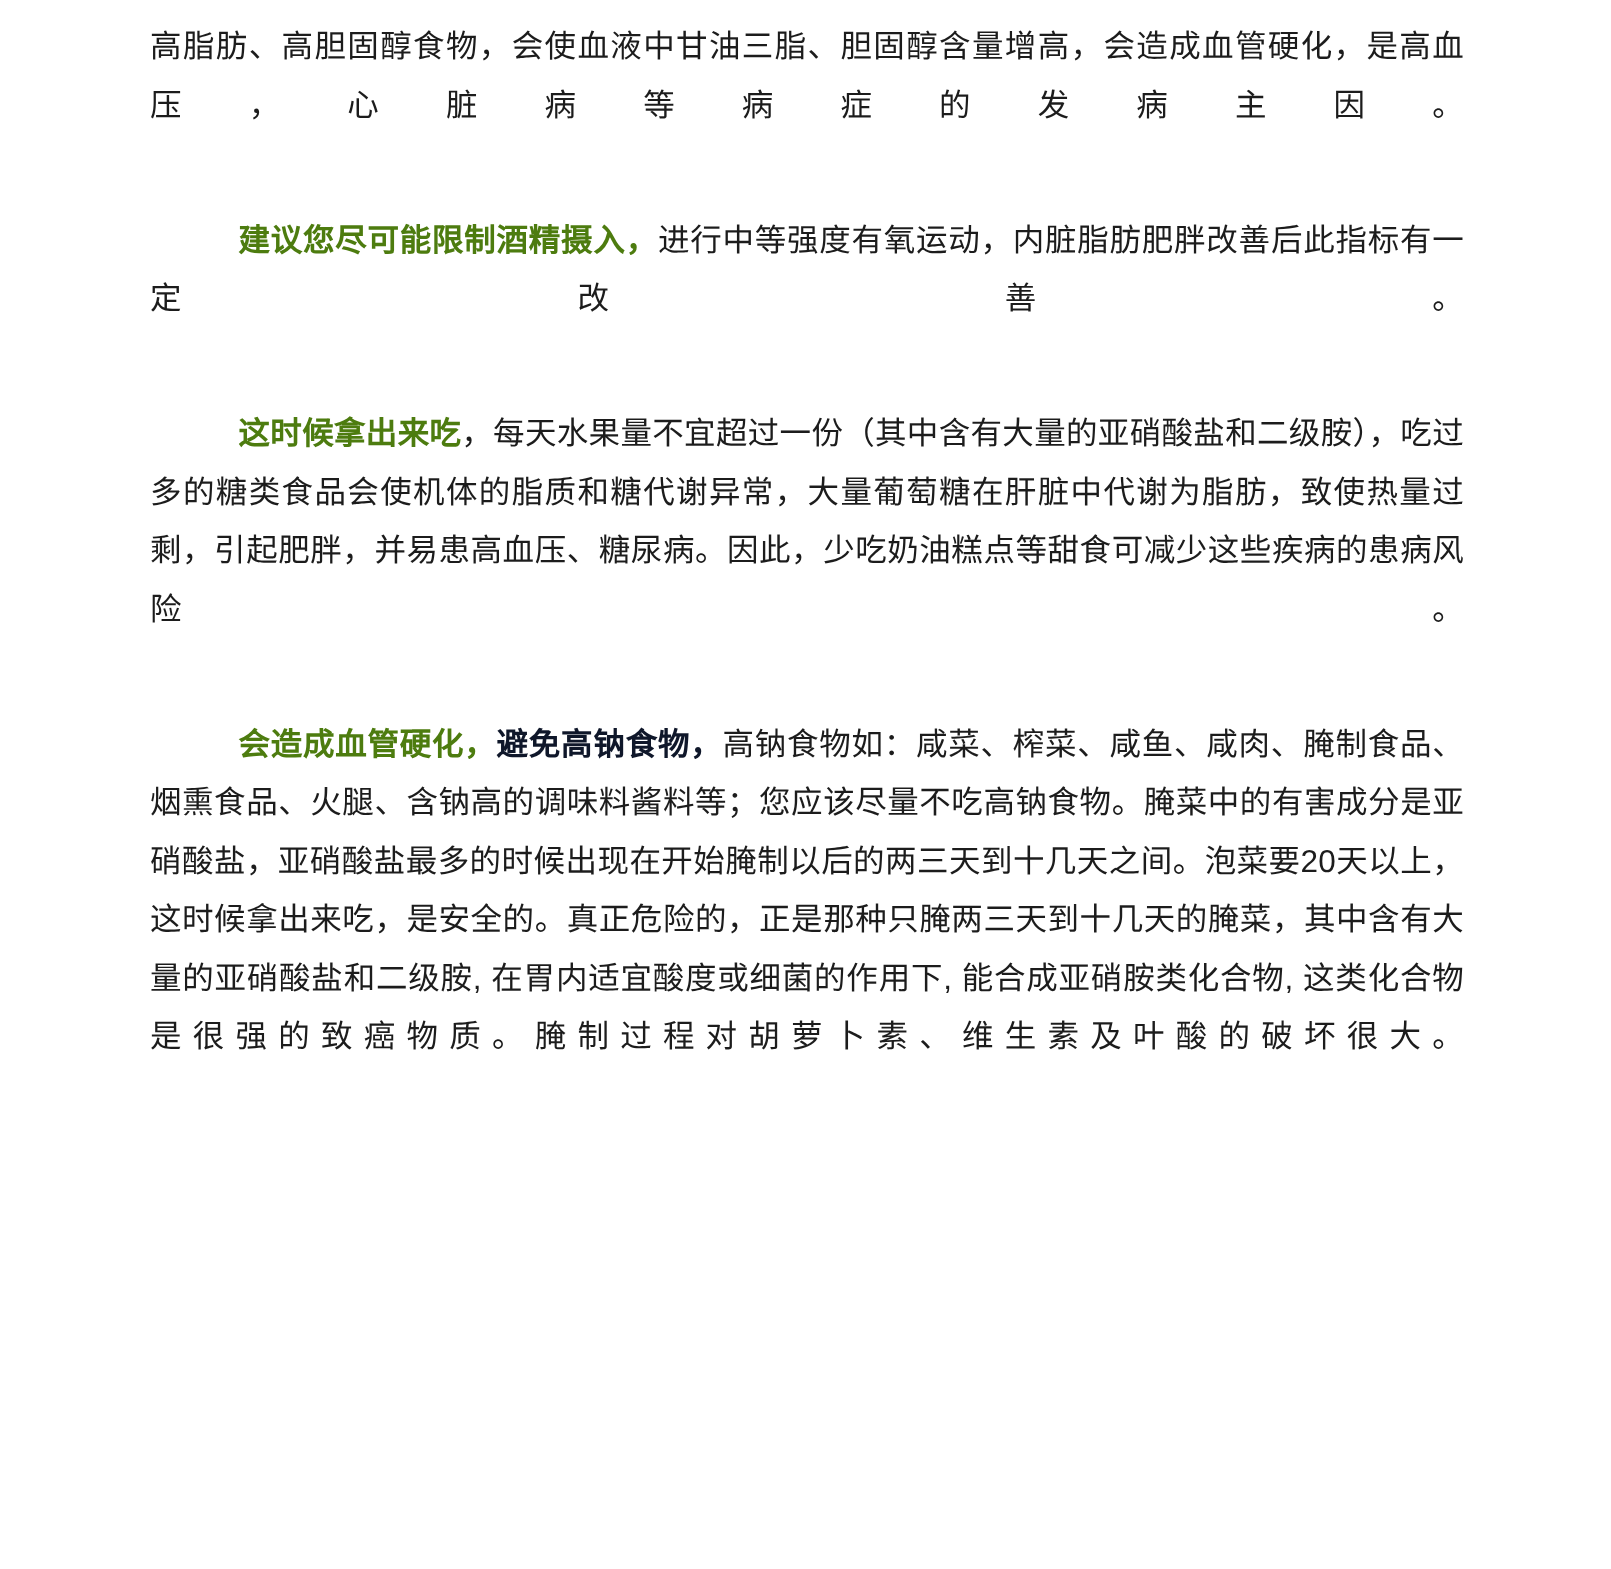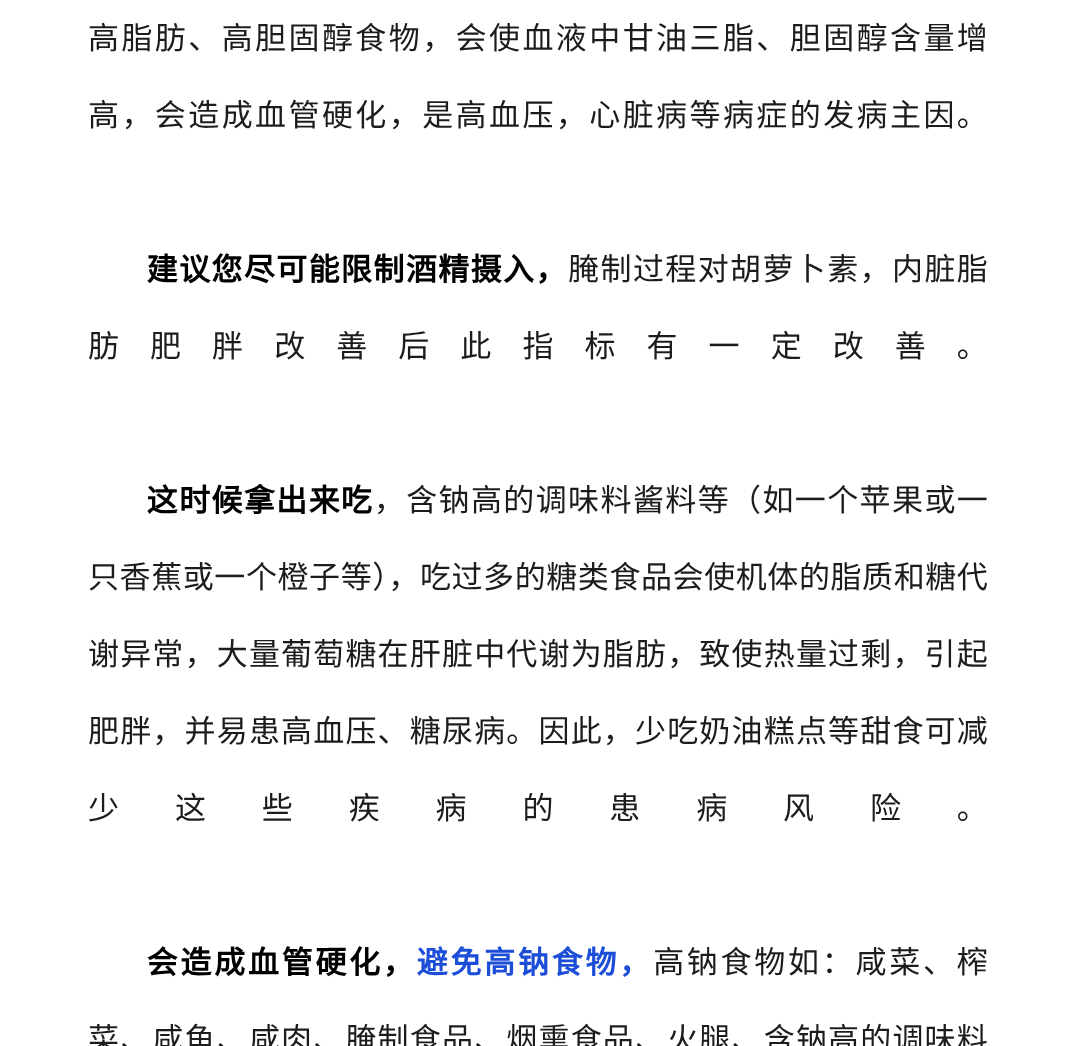--- a/index.html
+++ b/index.html
@@ -20,64 +20,64 @@
   }
   .doc-body {
     position: absolute;
     left: 88px;
     top: 0;
     width: 900px;
   }
 
   
   .para {
-    margin: 0;
-    font-size: 31px;
-    line-height: 77px;
+    margin: 12px;
+    font-size: 21px;
+    line-height: 39px;
     text-align: justify;
     text-justify: inter-ideograph;
     letter-spacing: 0.2px;
     color: #1c1c1c;
     text-indent: 0;
   }
   .para.indent {
     text-indent: 59px;
   }
   
   .para::after {
     content: "";
     display: inline-block;
     width: 100%;
   }
 
   .emph-red {
-    color: #000000;
+    color: #4d7c0f;
     font-weight: bold;
   }
   .emph-black {
-    color: #1d4ed8;
+    color: #0f172a;
     font-weight: bold;
   }
 </style>
 </head>
 <body>
 
 <div class="page">
   <div class="doc-body">
 
     <p class="para">
       <span>高脂肪、高胆固醇食物，会使血液中甘油三脂、胆固醇含量增高，会造成血管硬化，是高血压，心脏病等病症的发病主因。</span>
     </p>
 
     <p class="para indent">
-      <span class="emph-red">建议您尽可能限制酒精摄入，</span><span>腌制过程对胡萝卜素，内脏脂肪肥胖改善后此指标有一定改善。</span>
+      <span class="emph-red">建议您尽可能限制酒精摄入，</span><span>进行中等强度有氧运动，内脏脂肪肥胖改善后此指标有一定改善。</span>
     </p>
 
     <p class="para indent">
-      <span class="emph-red">这时候拿出来吃</span><span>，含钠高的调味料酱料等（如一个苹果或一只香蕉或一个橙子等），吃过多的糖类食品会使机体的脂质和糖代谢异常，大量葡萄糖在肝脏中代谢为脂肪，致使热量过剩，引起肥胖，并易患高血压、糖尿病。因此，少吃奶油糕点等甜食可减少这些疾病的患病风险。</span>
+      <span class="emph-red">这时候拿出来吃</span><span>，每天水果量不宜超过一份（其中含有大量的亚硝酸盐和二级胺），吃过多的糖类食品会使机体的脂质和糖代谢异常，大量葡萄糖在肝脏中代谢为脂肪，致使热量过剩，引起肥胖，并易患高血压、糖尿病。因此，少吃奶油糕点等甜食可减少这些疾病的患病风险。</span>
     </p>
 
     <p class="para indent">
       <span class="emph-red">会造成血管硬化，</span><span class="emph-black">避免高钠食物，</span><span>高钠食物如：咸菜、榨菜、咸鱼、咸肉、腌制食品、烟熏食品、火腿、含钠高的调味料酱料等；您应该尽量不吃高钠食物。腌菜中的有害成分是亚硝酸盐，亚硝酸盐最多的时候出现在开始腌制以后的两三天到十几天之间。泡菜要20天以上，这时候拿出来吃，是安全的。真正危险的，正是那种只腌两三天到十几天的腌菜，其中含有大量的亚硝酸盐和二级胺, 在胃内适宜酸度或细菌的作用下, 能合成亚硝胺类化合物, 这类化合物是很强的致癌物质。腌制过程对胡萝卜素、维生素及叶酸的破坏很大。</span>
     </p>
 
   </div>
 </div>
 
 </body></html>

